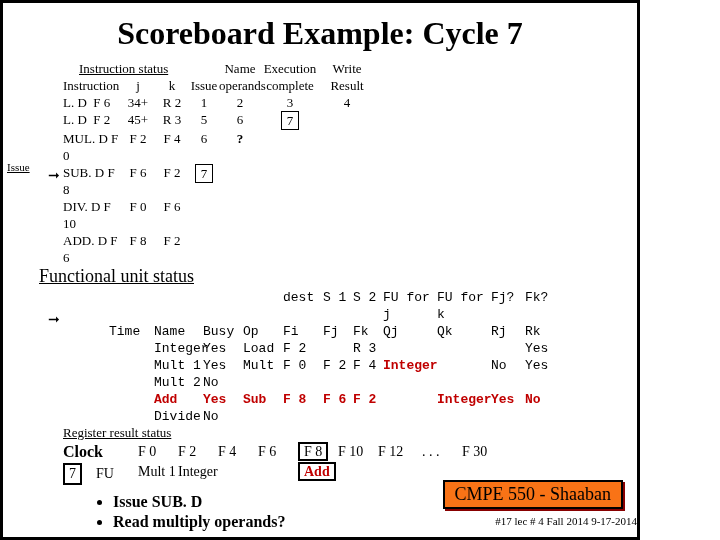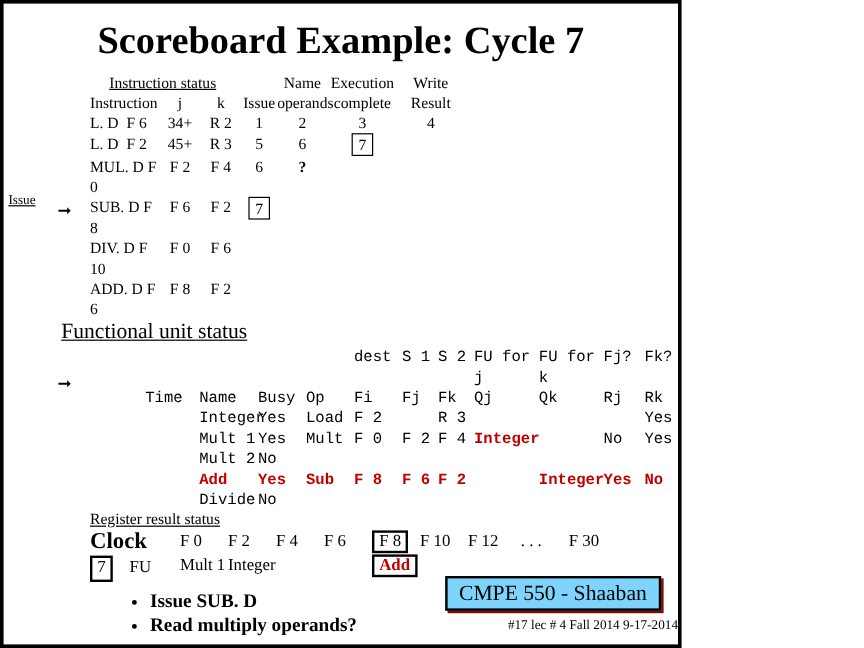--- a/index.html
+++ b/index.html
@@ -1,32 +1,32 @@
 <!DOCTYPE html>
 <html><head>
 <meta charset="utf-8">
 <style>
 body { margin:0; font-family:"Times New Roman",serif; background:#fff; }
-.slide { width:568px; height:540px; box-sizing:border-box; border:3px solid #000; position:relative; padding:8px 12px; }
+.slide { width:640px; height:540px; box-sizing:border-box; border:3px solid #000; position:relative; padding:8px 0; }
 .title { font-size:32px; font-weight:bold; text-align:center; margin:4px 0 8px; }
 .issue-tag { position:absolute; left:4px; top:158px; font-size:11px; text-decoration:underline; }
 .arrow { position:absolute; font-size:14px; left:45px; }
 .grid { display:grid; font-size:13px; line-height:17px; }
 .instr-grid { grid-template-columns:58px 34px 34px 30px 42px 58px 56px 48px; margin-left:60px; }
 .fu-grid { grid-template-columns:45px 49px 40px 40px 40px 30px 30px 54px 54px 34px 34px; margin-left:106px; margin-top:2px;font-family:Liberation Mono, monospace; }
 .u { text-decoration:underline;margin-left:16px; }
 .reg-row { display:grid; grid-template-columns:75px 40px 40px 40px 40px 40px 40px 44px 40px 40px; margin-left:60px; font-size:14px; line-height:18px; margin-top:2px; }
-.clk { font-weight:bold; font-size:19px; }
+.clk { font-weight:bold; font-size:16px; }
 .box { border:1.5px solid #000; display:inline-block; padding:0 5px; text-align:center; }
 .box-b { border:2px solid #000; display:inline-block; padding:0 4px; }
 .hbox { border:2.5px solid #000; padding:0 4px; }
 .red { color:#c00000; font-weight:bold; }
 .bullets { margin:8px 0 0 70px; font-size:16px; font-weight:bold; color:#000; }
 .bullets li { margin:2px 0; }
-.footer-box { position:absolute; right:14px; bottom:28px; border:2px solid #000; box-shadow:2px 2px 0 #800; padding:2px 10px; font-size:18px; background:#7dd3fc; }
+.footer-box { position:absolute; right:14px; bottom:28px; border:2px solid #000; box-shadow:2px 2px 0 #800; padding:2px 10px; font-size:18px; background:#f97316; }
 .footer-small { position:absolute; right:0; bottom:10px; font-size:11px; }
 .c { text-align:center; }
 </style>
 </head>
 <body>
 
 <div class="slide">
   <div class="title">Scoreboard Example:  Cycle 7</div>
 
   <div class="issue-tag">Issue</div>

